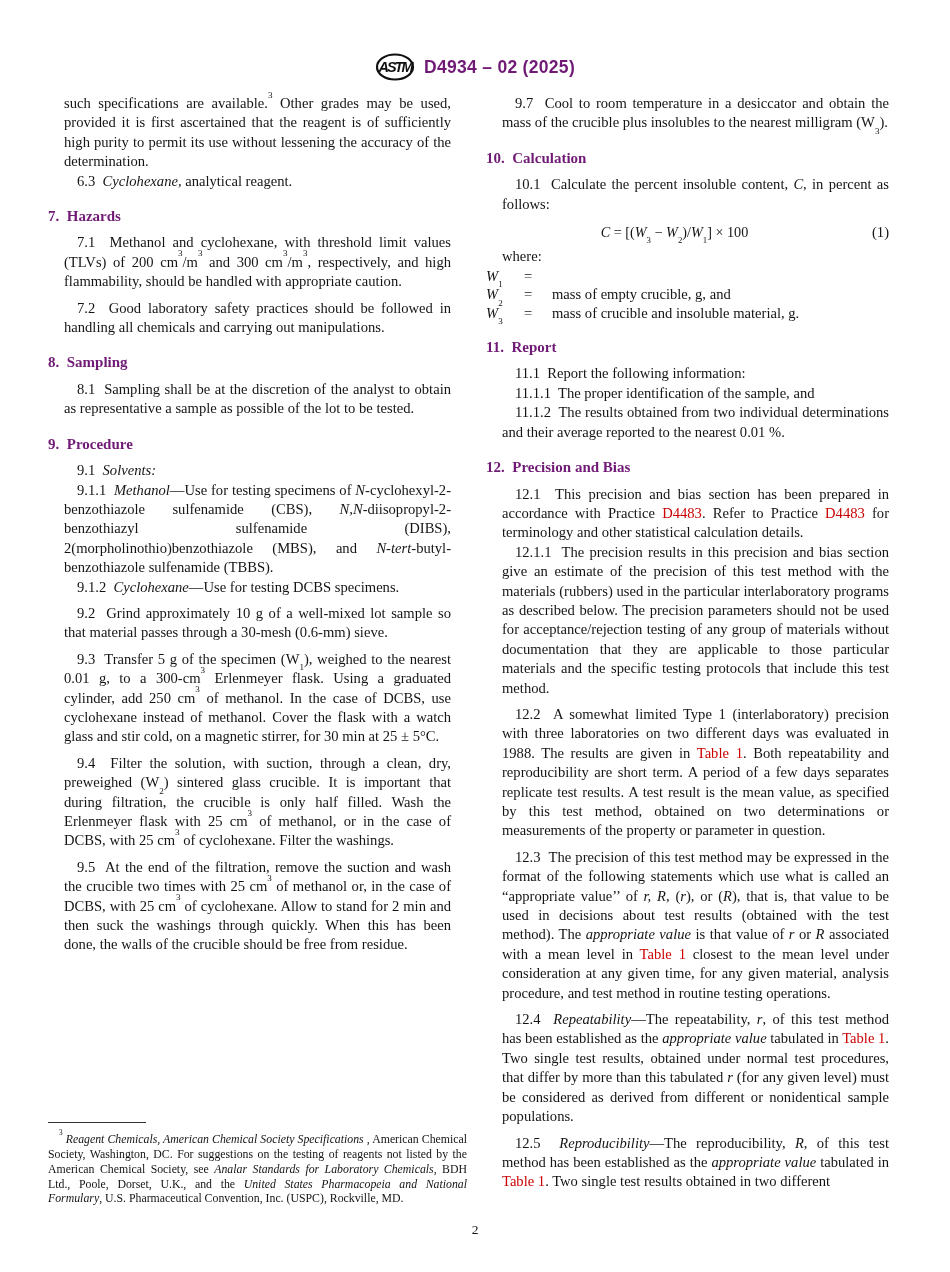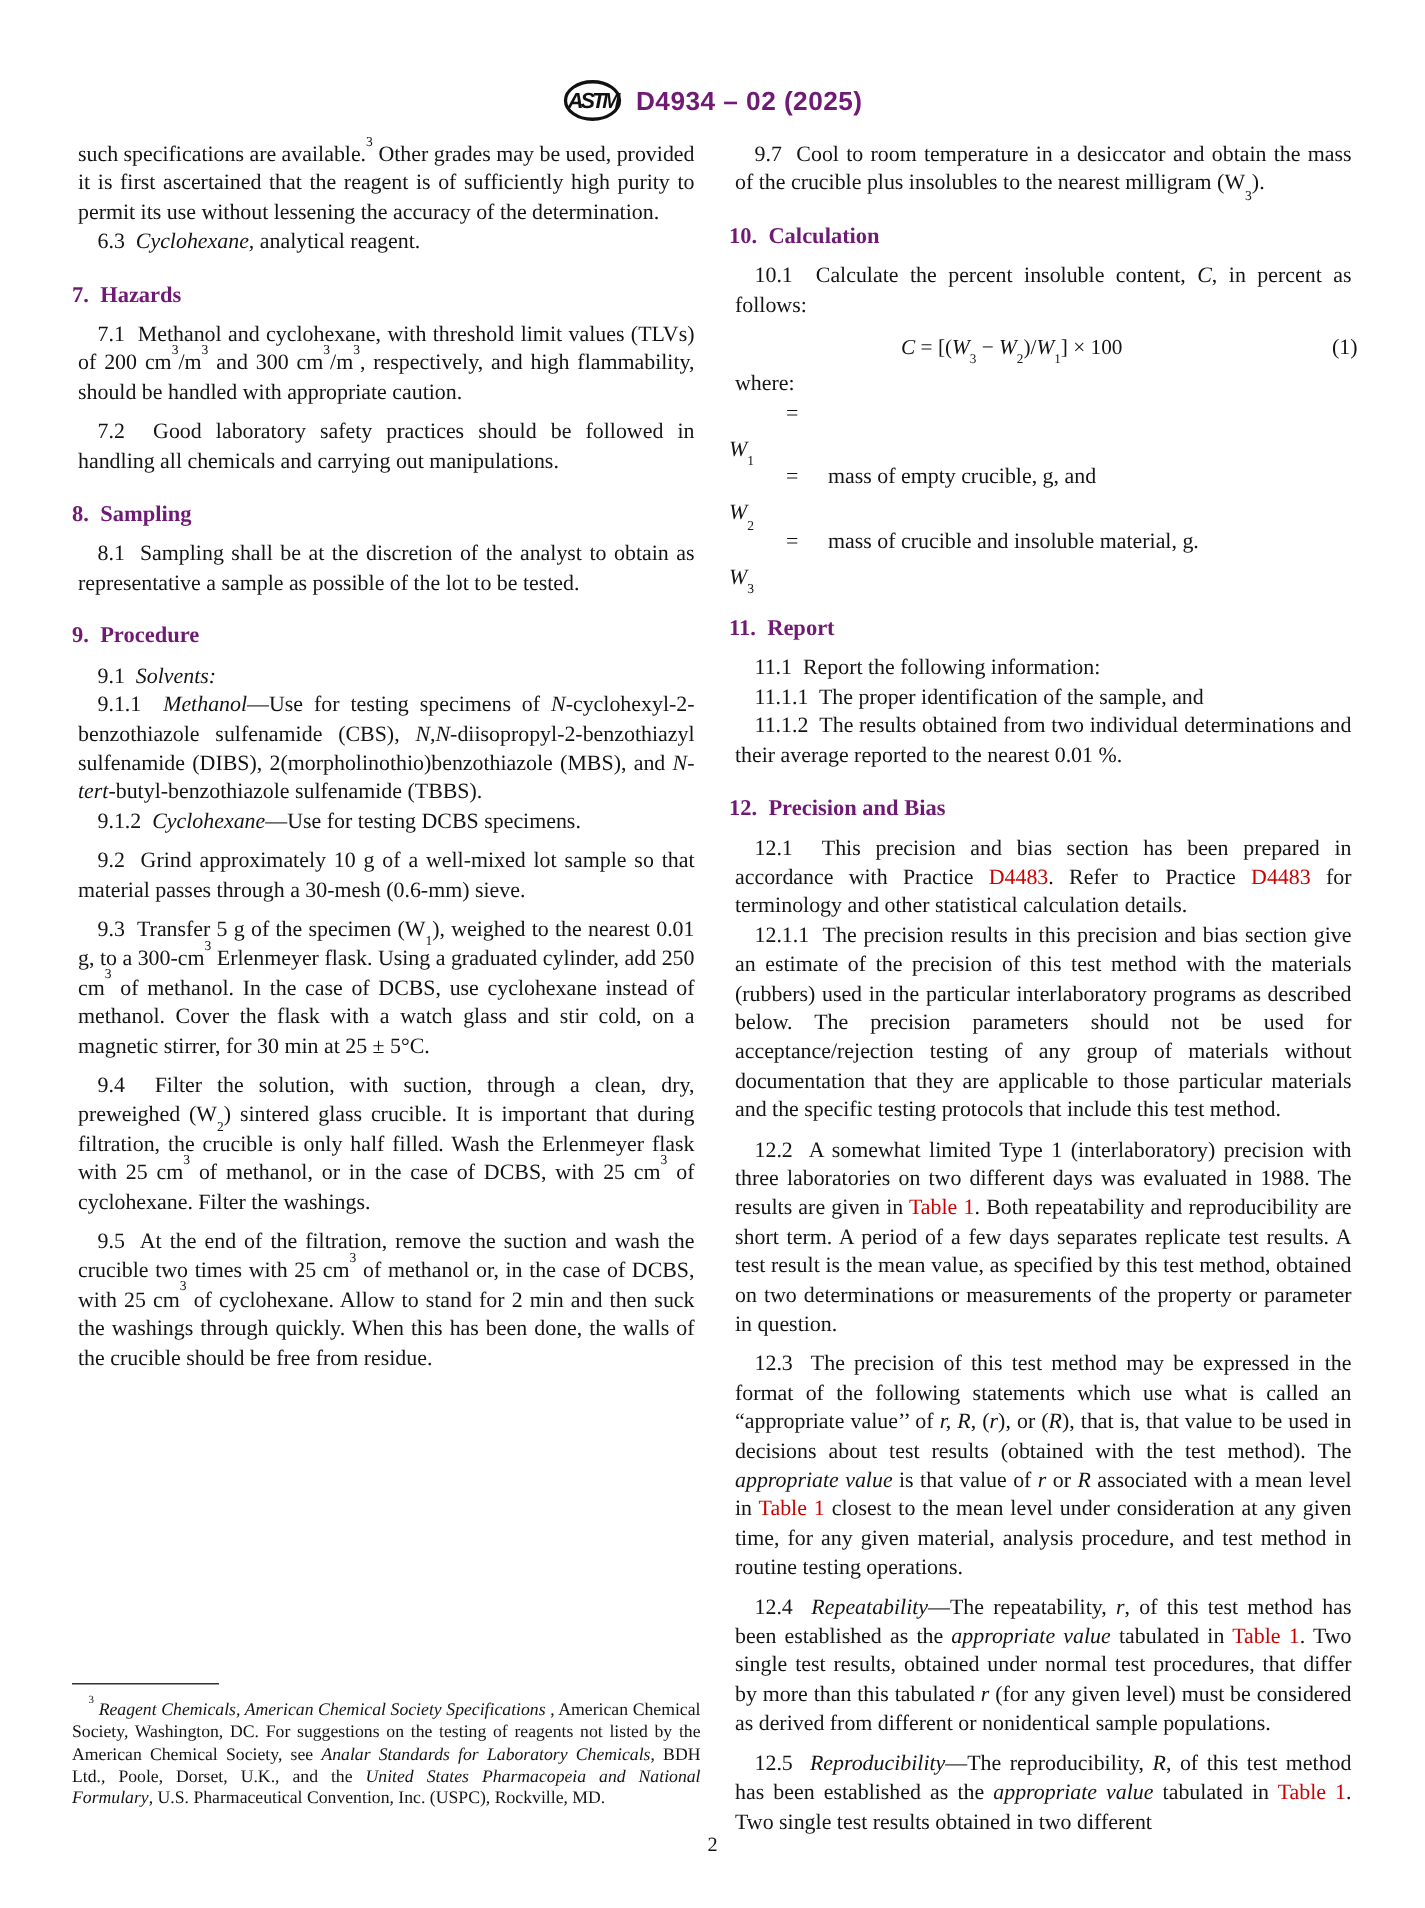--- a/index.html
+++ b/index.html
@@ -27,43 +27,43 @@
 
   
   .columns {
     display: flex; gap: 19px;
     padding: 10px 45px 0 48px;
   }
   .col { width: 419px; font-size: 14.6px; line-height: 19.4px; text-align: justify; }
   .col-left { display: flex; flex-direction: column; height: 1112px; }
   .col-right { }
 
-  .para { margin: 7px 4px 0; text-indent: 13px; }
+  .para { margin: 7px 16px 0; text-indent: 13px; }
   .para.tight { margin-top: 0; }
   .para.noindent { text-indent: 0; }
   .sec-heading {
     font-size: 15px; font-weight: bold; color: #701a75;
     margin: 16px 0 7px; text-align: left; text-indent: 0;
   }
   .sec-heading + .para { margin-top: 0; }
   .col > :first-child { margin-top: 0; }
 
   sup { font-size: 0.62em; line-height: 0; position: relative; top: -0.5em; }
   sub { font-size: 0.62em; line-height: 0; position: relative; top: 0.28em; }
 
   a.doclink { color: var(--link-red); text-decoration: none; cursor: pointer; }
 
   
-  .equation { display: flex; align-items: baseline; margin: 9px 0 5px; }
+  .equation { display: flex; align-items: baseline; margin: 9px 16px 5px; }
   .eq-body { flex: 1; text-align: center; font-size: 14.2px; }
   .eq-num { width: 42px; text-align: right; }
 
   
   .def-row { display: flex; text-align: left; line-height: 18.4px; }
-  .def-term { width: 38px; margin-top: 24px; }
+  .def-term { width: 38px; }
   .def-eq { width: 28px; }
   .def-text { flex: 1; }
 
   
   .fn-block { margin-top: auto; padding-top: 10px; }
   .fn-rule { width: 98px; border-top: 1.4px solid #333; margin-bottom: 9px; }
   .fn-para { font-size: 11.8px; line-height: 14.7px; text-align: justify; text-indent: 11px; }
 
   
   .page-footer {

